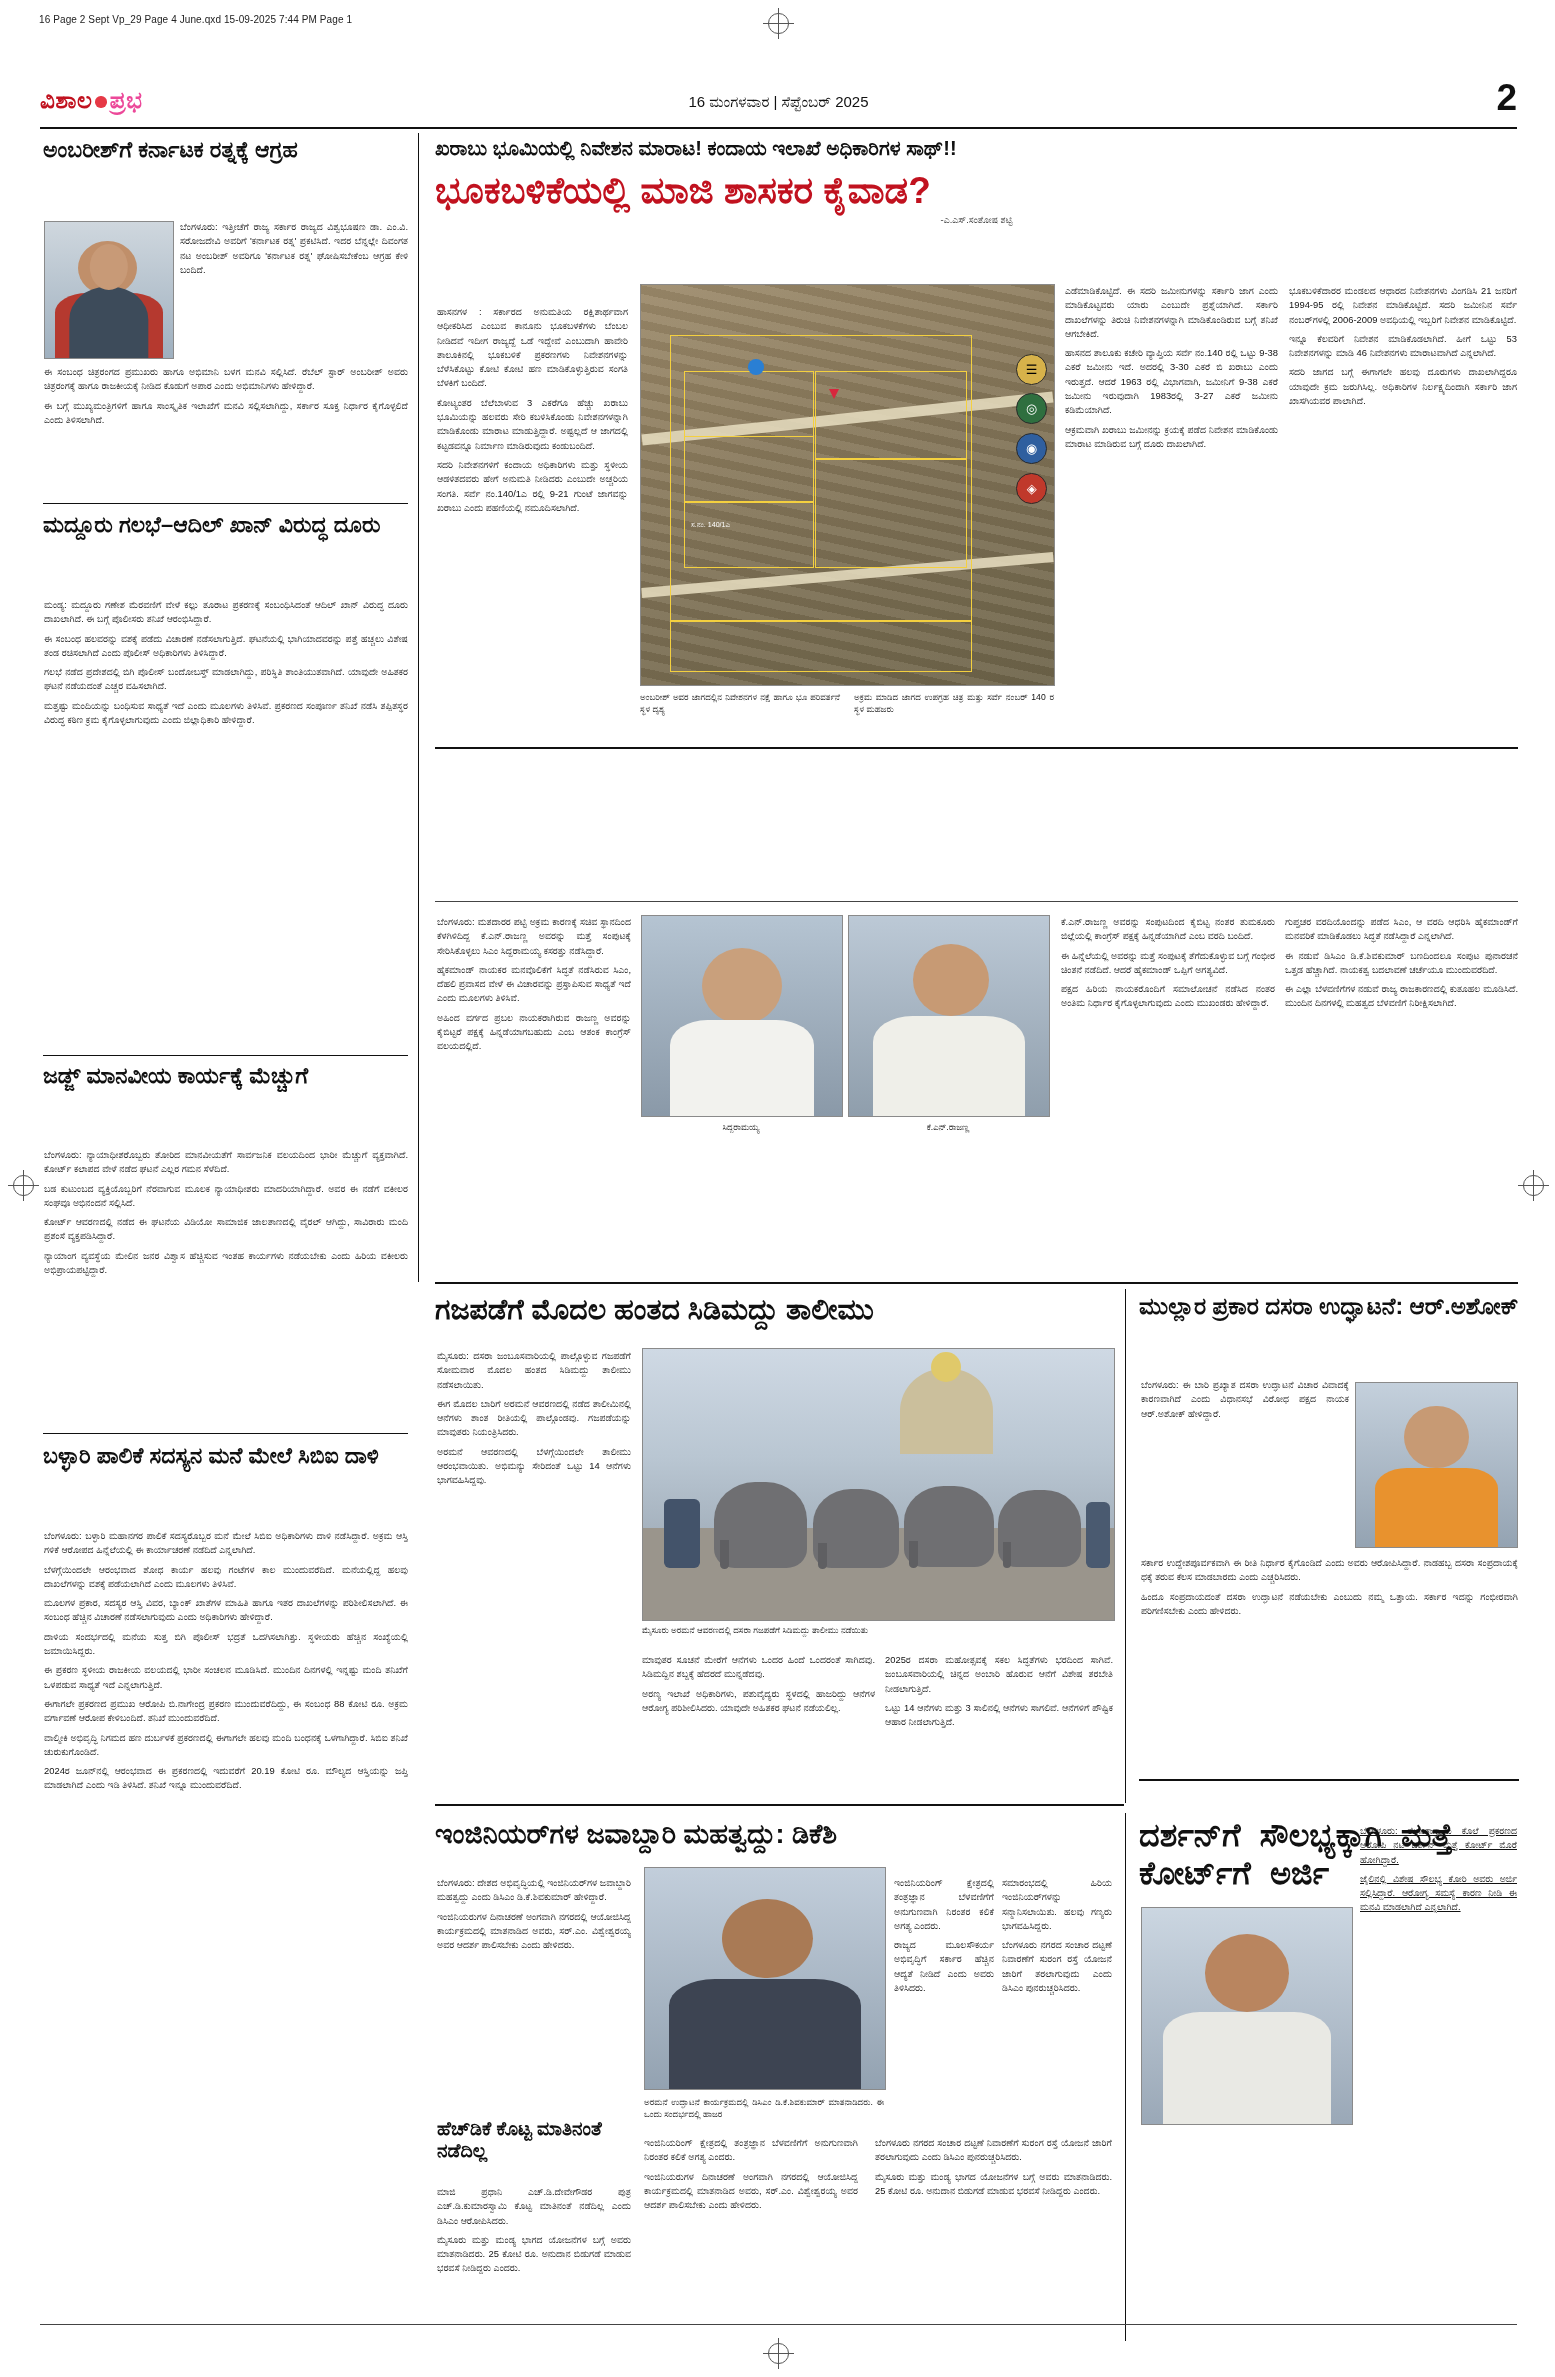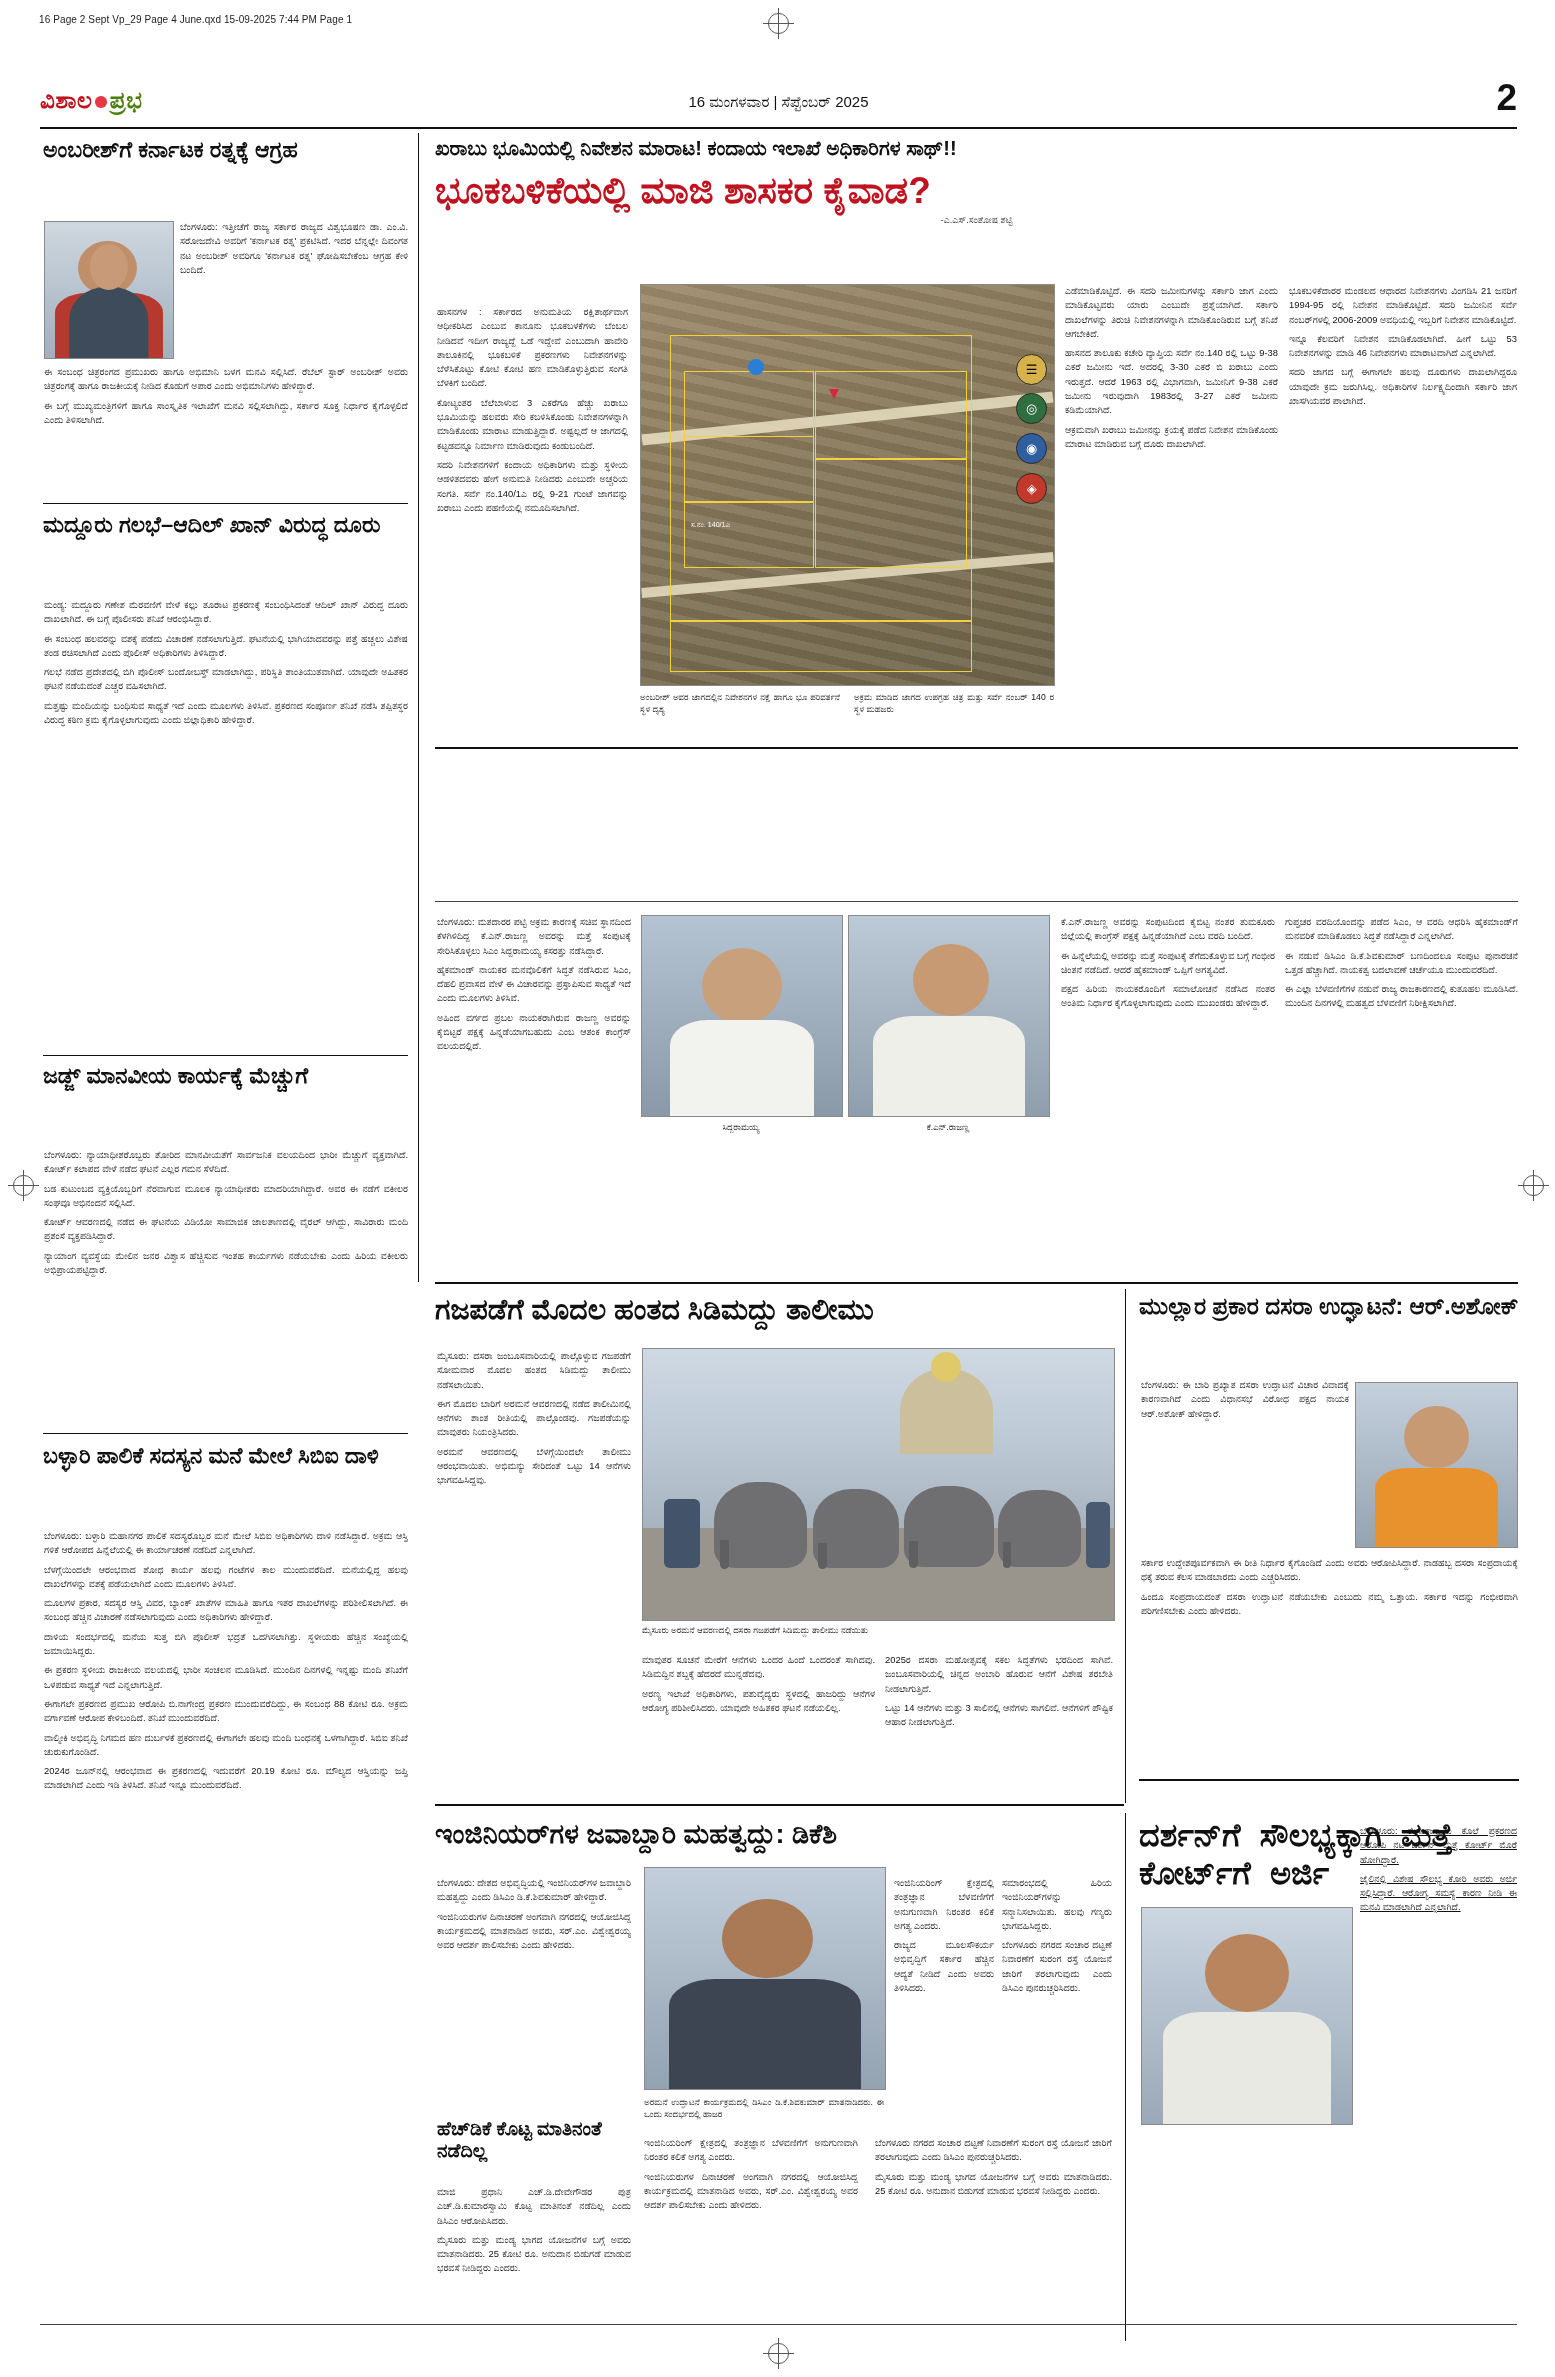--- a/index.html
+++ b/index.html
@@ -15,21 +15,21 @@
   .crop.bottom{left:768px;top:2343px;}
   .crop.left{left:13px;top:1175px;}
   .crop.right{left:1523px;top:1175px;}
 
   .slug{position:absolute;left:39px;top:14.3px;font-size:10px;color:#222;font-family:"Liberation Sans",sans-serif;letter-spacing:0.1px;}
 
   
   .masthead{position:absolute;left:40px;top:87px;width:1477px;height:40px;border-bottom:2.1px solid #111;}
   .logo{position:absolute;left:0;top:0;font-size:23px;font-weight:bold;color:#c1121f;letter-spacing:0.7px;}
   .logo .dot{display:inline-block;width:11.4px;height:11.4px;border-radius:50%;background:#e63946;margin:0 2.9px;vertical-align:middle;}
-  .logo .blue{color:#4d7c0f;}
+  .logo .blue{color:#ec4899;}
   .dateline{position:absolute;left:50%;transform:translateX(-50%);top:5.7px;font-size:15px;color:#111;white-space:nowrap;}
   .pageno{position:absolute;right:0;top:-10px;font-size:37px;font-weight:bold;color:#111;}
 
   
   .col-rule{position:absolute;width:1.4px;background:#111;}
   .hrule{position:absolute;height:1.4px;background:#111;}
   .hrule.thin{height:0.7px;background:#444;}
 
   .blk{position:absolute;box-sizing:border-box;}
   .hl{font-weight:bold;color:#111;line-height:1.18;text-align:left;}

